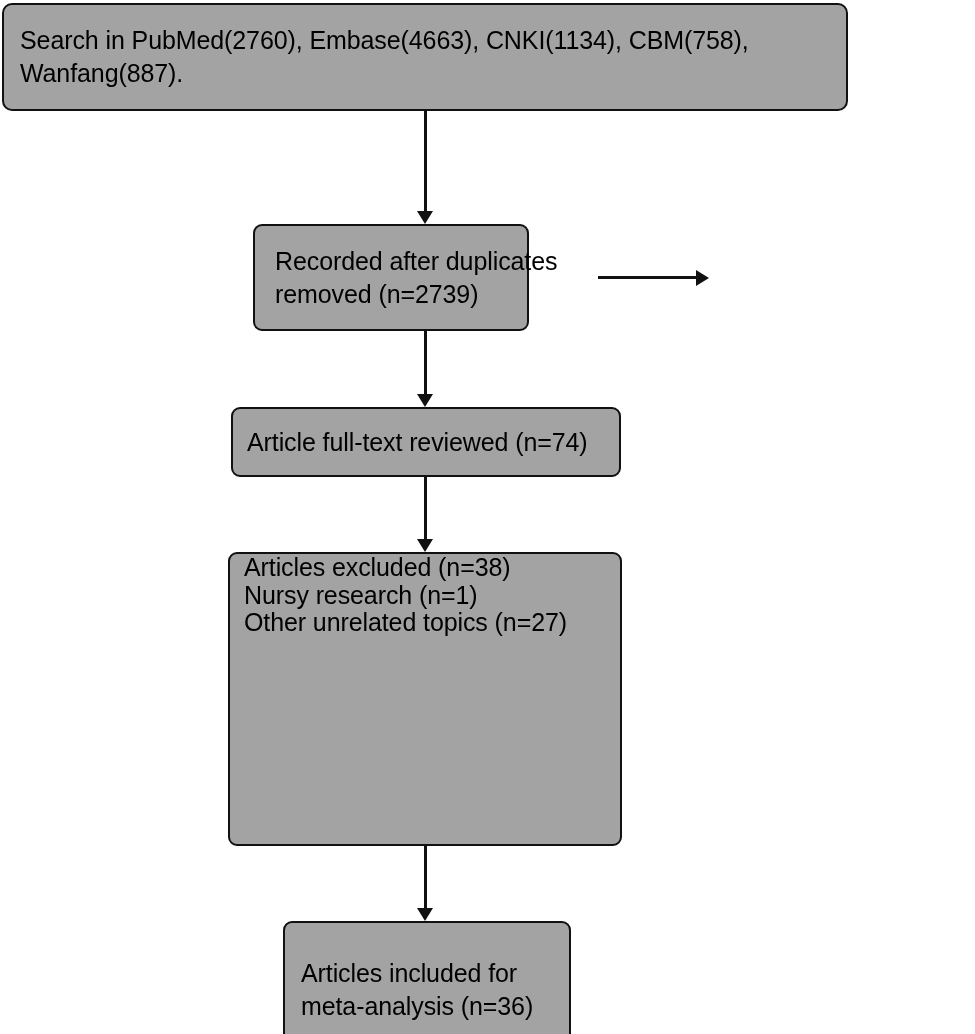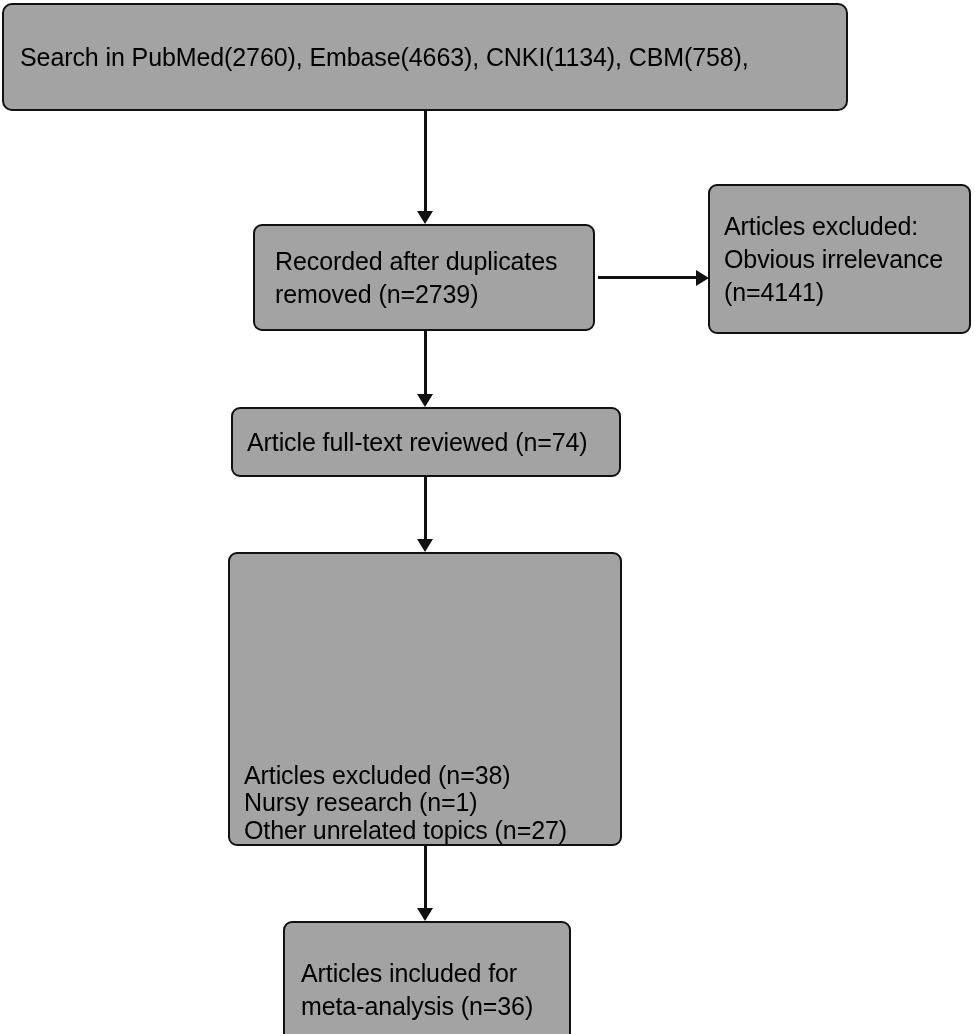--- a/index.html
+++ b/index.html
@@ -40,38 +40,38 @@
 
   
   #node-search {
     left: 2px;  top: 3px;
     width: 846px; height: 108px;
     padding: 0 16px;
     border-radius: 10px;
   }
   #node-deduped {
     left: 253px; top: 224px;
-    width: 342px; height: 107px;
+    width: 276px; height: 107px;
     padding: 0 20px;
   }
   #node-excluded-irrelevant {
     left: 708px; top: 184px;
     width: 263px; height: 150px;
     padding: 0 14px;
   }
   #node-fulltext {
     left: 231px; top: 407px;
     width: 390px; height: 70px;
     padding: 0 14px;
   }
   #node-excluded-detail {
     left: 228px; top: 552px;
     width: 394px; height: 294px;
     padding: 0 14px;
-    justify-content: flex-end;
+    justify-content: flex-start;
   }
   #node-excluded-detail .line { line-height: 1.1; }
   #node-included {
     left: 283px; top: 921px;
     width: 288px; height: 138px;
     padding: 0 16px;
   }
 
   
   .conn-v {
@@ -114,38 +114,34 @@
   #conn-5 { left: 598px; top: 276px; width: 105px; }
   #arrow-5 { left: 696px; top: 270px; }
 </style>
 </head>
 <body>
 
 <div id="flow-canvas">
 
   <div class="node" id="node-search">
     <div class="line">Search in PubMed(2760), Embase(4663), CNKI(1134), CBM(758),</div>
+    <div class="line">Wanfang(887).</div>
   </div>
 
   <div class="conn-v" id="conn-1"></div>
   <div class="arrowhead-down" id="arrow-1"></div>
 
   <div class="node" id="node-deduped">
     <div class="line">Recorded after duplicates</div>
     <div class="line">removed (n=2739)</div>
   </div>
 
   <div class="conn-h" id="conn-5"></div>
   <div class="arrowhead-right" id="arrow-5"></div>
 
-  <div class="node" id="node-excluded-irrelevant">
-    <div class="line">Articles excluded:</div>
-    <div class="line">Obvious irrelevance</div>
-    <div class="line">(n=4141)</div>
-  </div>
 
   <div class="conn-v" id="conn-2"></div>
   <div class="arrowhead-down" id="arrow-2"></div>
 
   <div class="node" id="node-fulltext">
     <div class="line">Article full-text reviewed (n=74)</div>
   </div>
 
   <div class="conn-v" id="conn-3"></div>
   <div class="arrowhead-down" id="arrow-3"></div>

